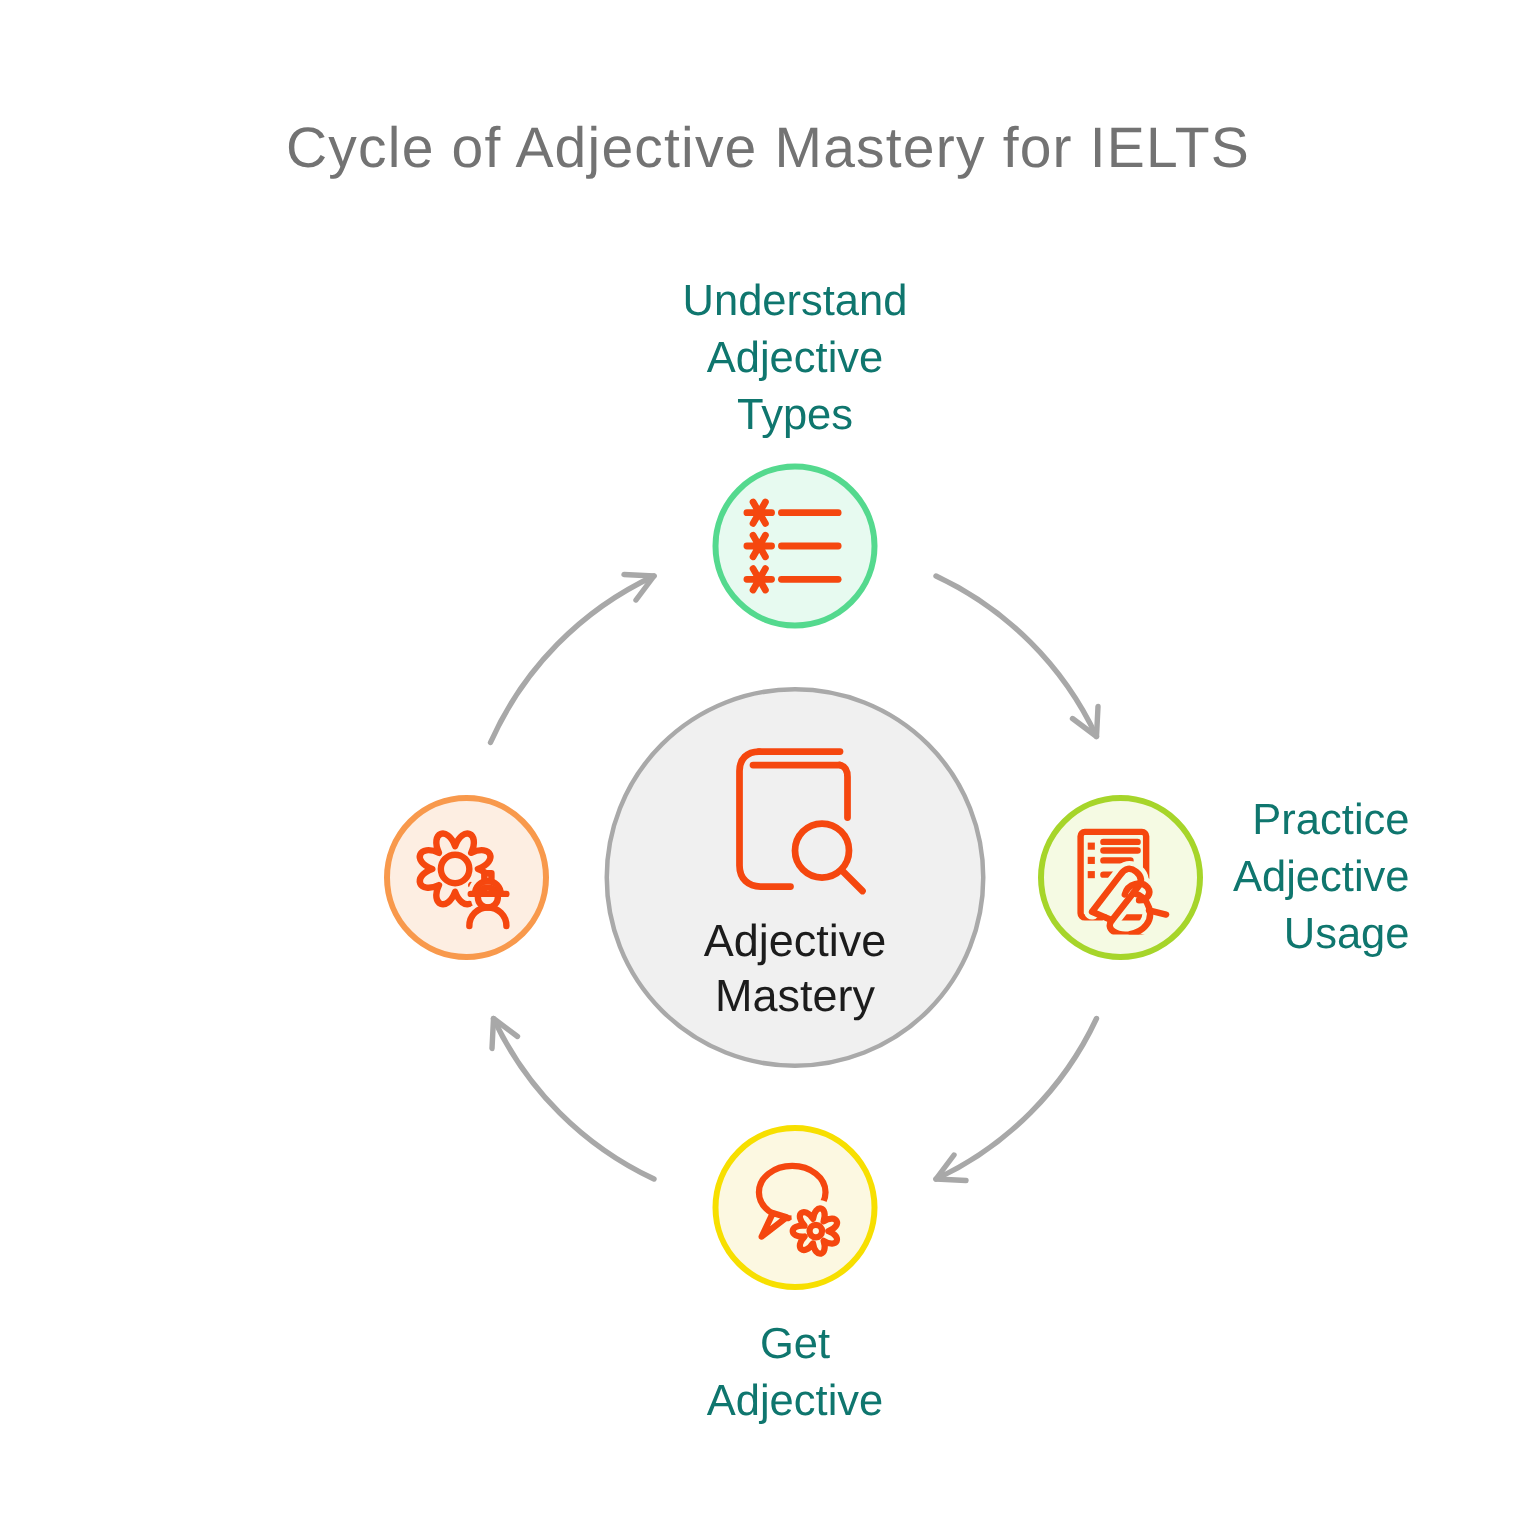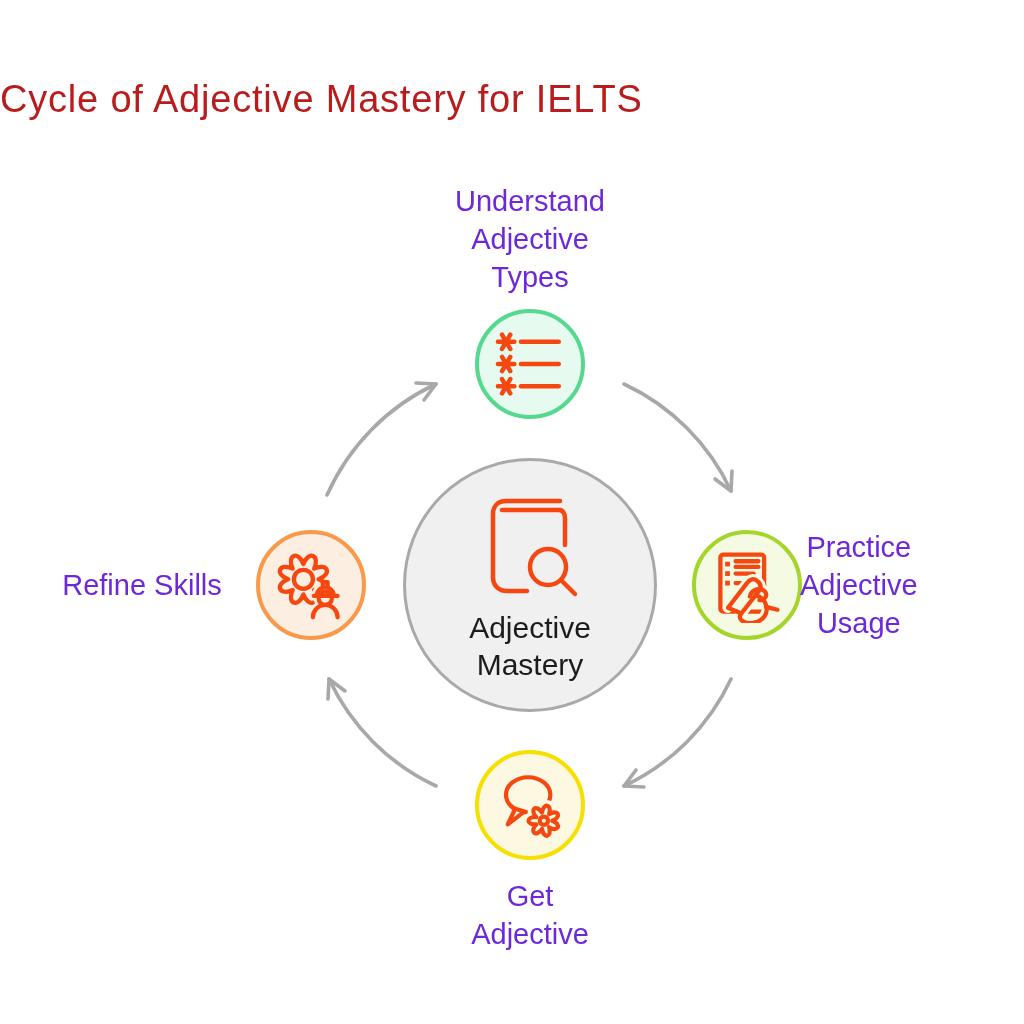--- a/index.html
+++ b/index.html
@@ -1,34 +1,34 @@
 <!DOCTYPE html>
 <html><head>
 <meta charset="utf-8">
 <style>
   html,body{margin:0;padding:0;background:#ffffff;}
   .stage{position:relative;width:1024px;height:1024px;background:#ffffff;overflow:hidden;
          font-family:"Liberation Sans",sans-serif;color:#2b2b2b;}
-  .title{position:absolute;left:0;top:78px;width:1024px;text-align:left;
-         font-size:38px;font-weight:400;letter-spacing:.8px;color:#b91c1c;}
+  .title{position:absolute;left:0;top:78px;width:1024px;text-align:center;
+         font-size:38px;font-weight:400;letter-spacing:.8px;color:#737373;}
   .arrows{position:absolute;left:0;top:0;}
   .node{position:absolute;border-radius:50%;box-sizing:border-box;
         display:flex;align-items:center;justify-content:center;}
   .node.small{width:110px;height:110px;border-width:4px;border-style:solid;}
   .node-top{left:475px;top:309px;background:#e7faf0;border-color:#54d98e;}
   .node-right{left:692px;top:530px;background:#f5fae3;border-color:#a6d52a;}
   .node-bottom{left:475px;top:750px;background:#fcf8e1;border-color:#f7df00;}
   .node-left{left:256px;top:530px;background:#fdeee2;border-color:#f8994c;}
   .center-node{left:403px;top:458px;width:254px;height:254px;background:#f0f0f0;
                border:3px solid #a9a9a9;display:flex;flex-direction:column;align-items:center;}
   .center-label{margin-top:4px;width:160px;text-align:center;font-size:30px;line-height:37px;
                 color:#1c1c1c;white-space:pre-line;}
-  .label{position:absolute;font-size:29px;line-height:38px;white-space:pre-line;color:#6d28d9;}
+  .label{position:absolute;font-size:29px;line-height:38px;white-space:pre-line;color:#0f766e;}
   .label-top{left:380px;top:182px;width:300px;text-align:center;}
-  .label-right{left:800px;top:528px;text-align:center;}
+  .label-right{left:822px;top:528px;text-align:right;}
   .label-bottom{left:380px;top:877px;width:300px;text-align:center;}
   .label-left{left:22px;top:566px;width:240px;text-align:center;}
   .icon{display:block;}
   .stroke{fill:none;stroke:#f5470f;stroke-width:4.5;stroke-linecap:round;stroke-linejoin:round;}
   .thick{stroke-width:5.5;}
   .fillo{fill:#f5470f;stroke:none;}
   .arrowline{fill:none;stroke:#a8a8a8;stroke-width:3.6;stroke-linecap:round;stroke-linejoin:round;}
 </style>
 </head>
 <body>
@@ -133,15 +133,14 @@
   </div>
 
   <div class="label label-top">Understand
 Adjective
 Types</div>
   <div class="label label-right">Practice
 Adjective
 Usage</div>
   <div class="label label-bottom">Get
 Adjective</div>
-  <div class="label label-left">Refine Skills</div>
 
 </div>
 
 </body></html>

